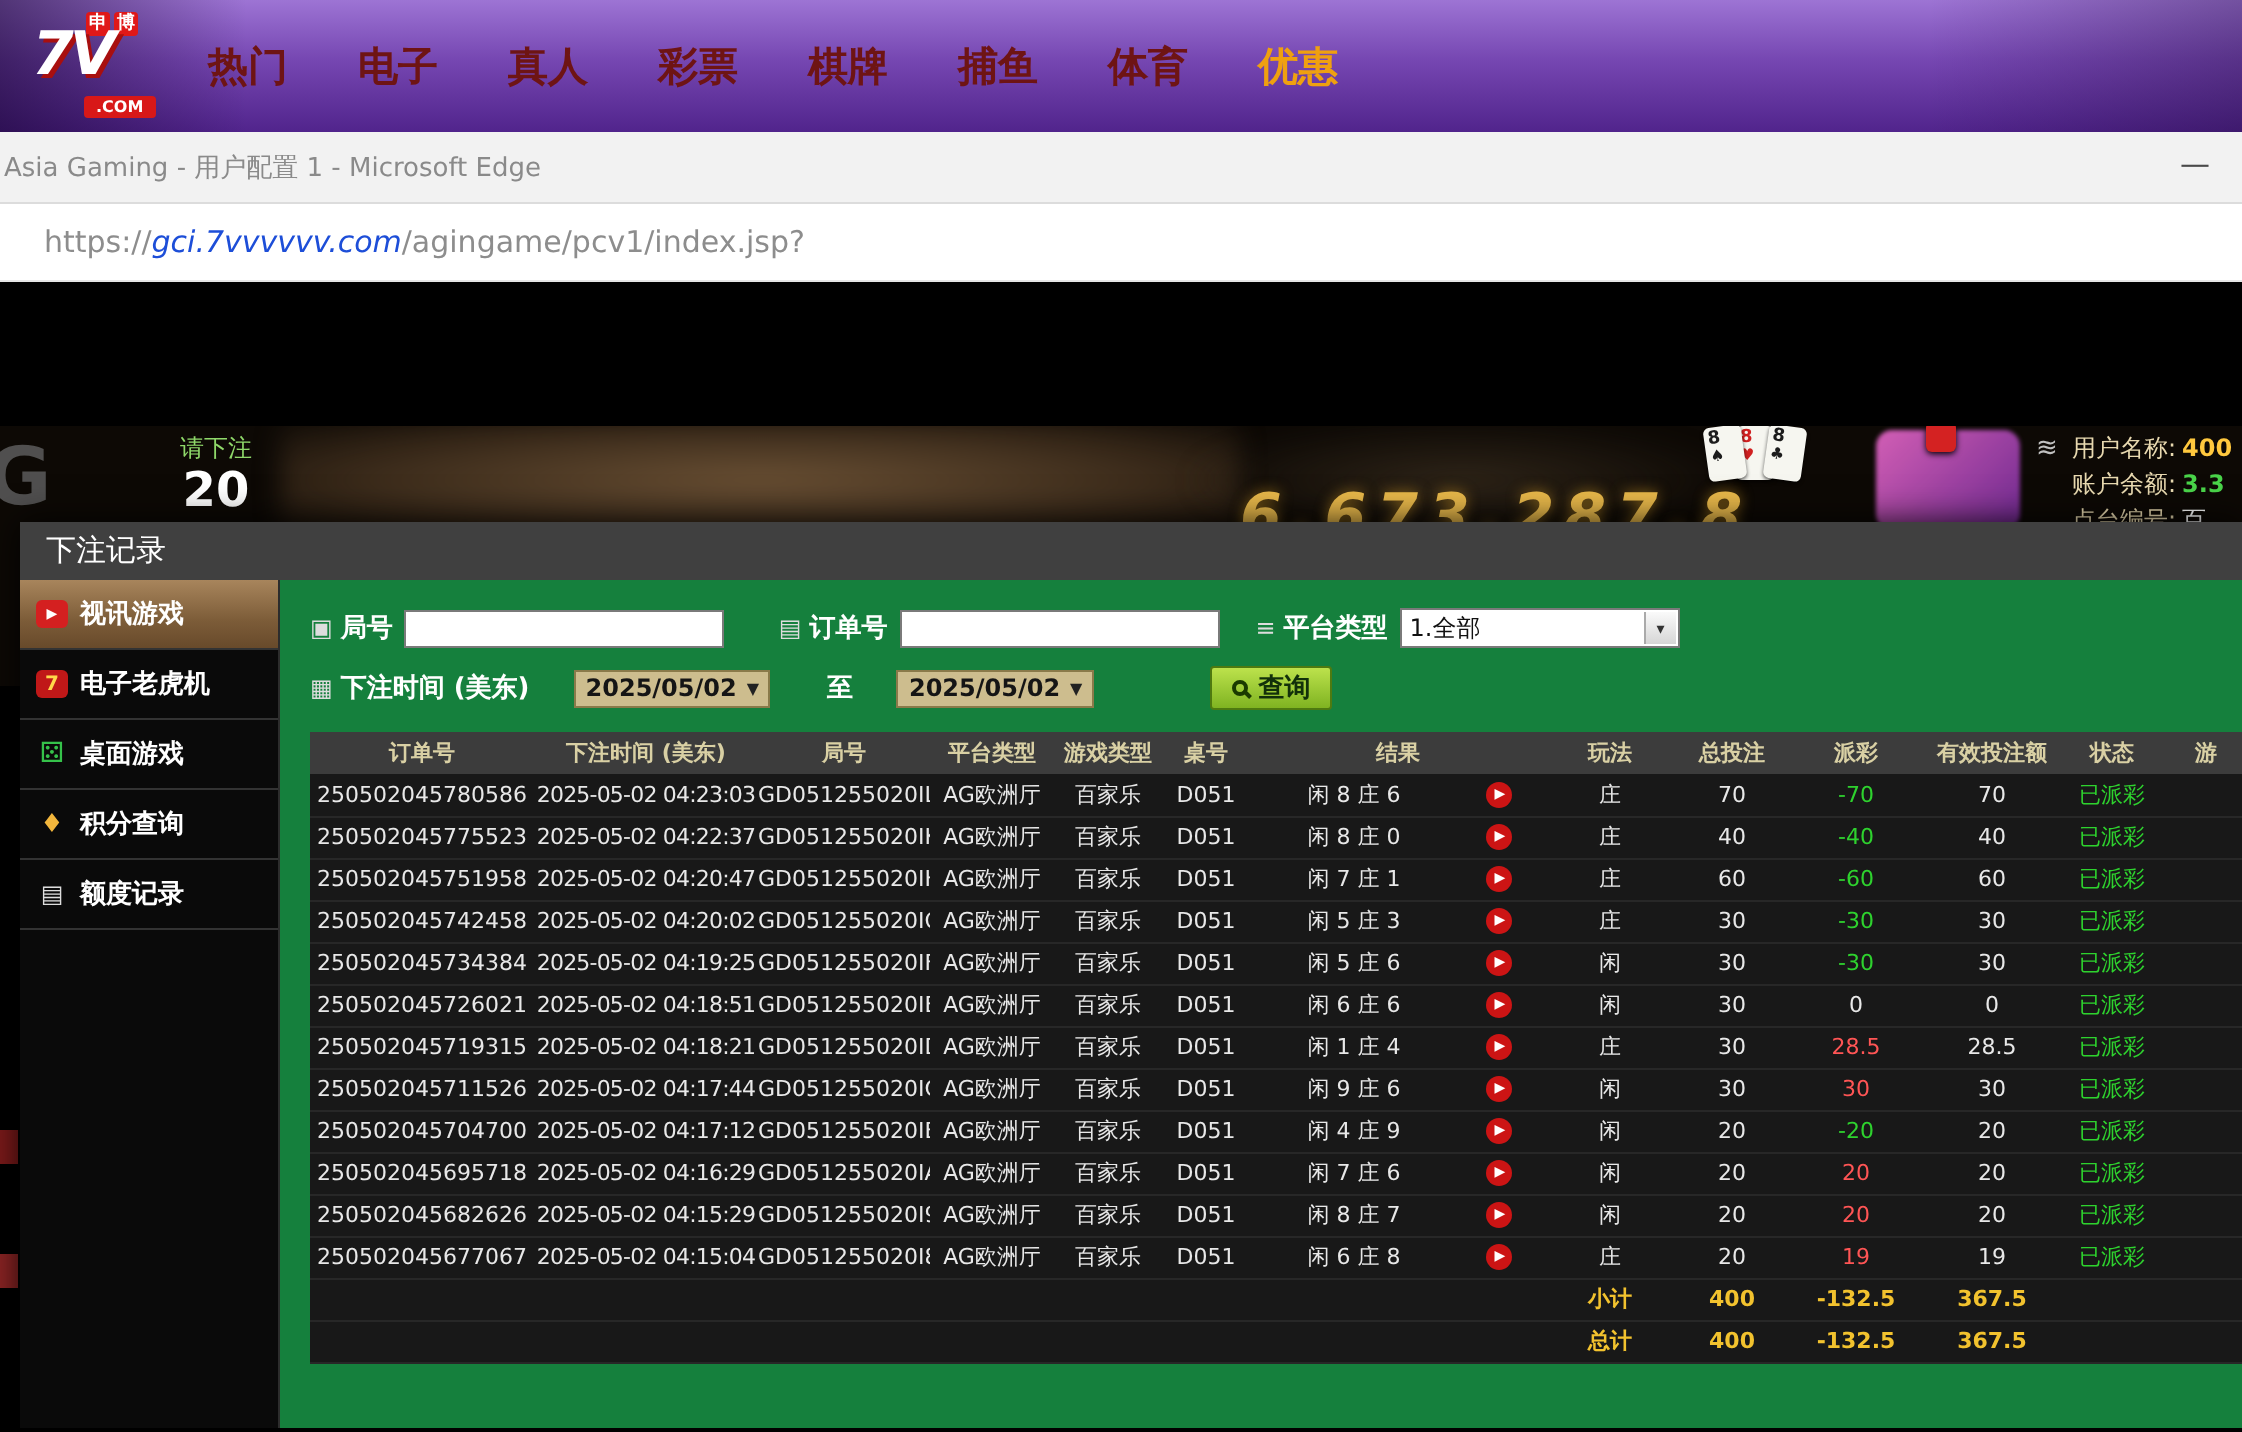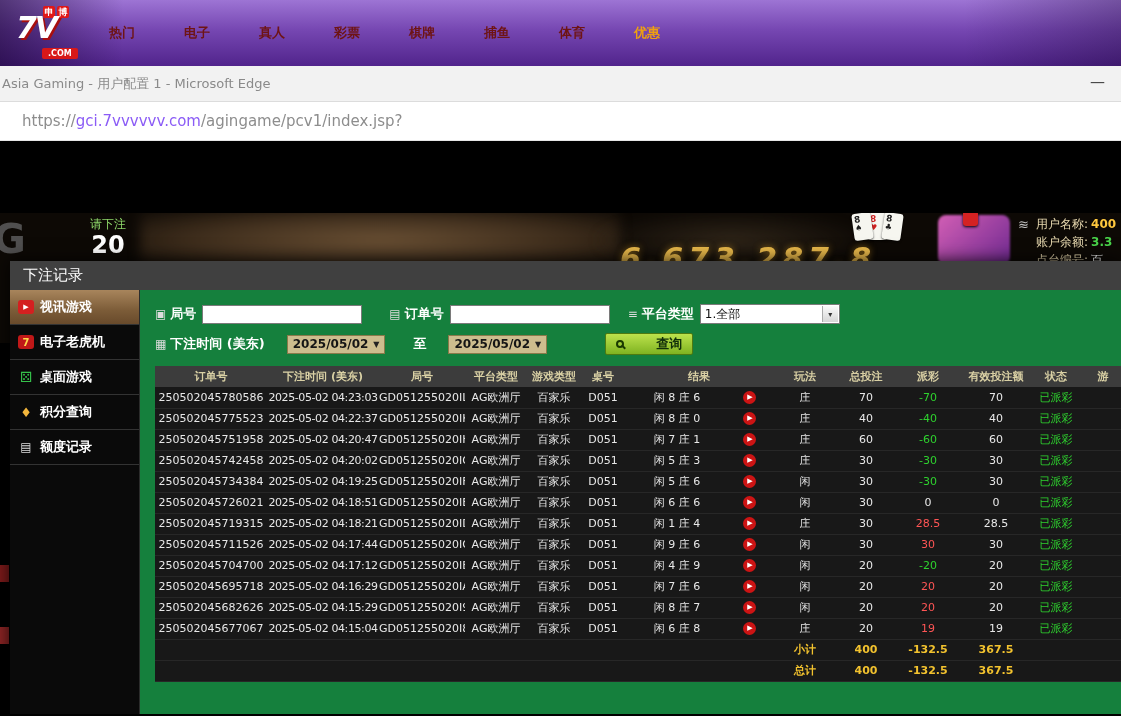--- a/index.html
+++ b/index.html
@@ -15,34 +15,34 @@
                         rgba(18,0,40,0) 86%, rgba(18,0,40,.3)); }
   .logo { width:74px; margin-left:16px; position:relative; z-index:1; cursor:pointer; }
   .logo-tags { display:flex; gap:2px; margin-left:27px; }
   .logo-tag { width:12px; height:12px; background:#e01818; color:#fff; font-size:9px;
               line-height:12px; text-align:center; border-radius:2px; font-weight:bold; }
   .logo-main { font-size:30px; font-weight:bold; font-style:italic; color:#fff;
                line-height:27px; letter-spacing:-2px; text-shadow:2px 2px 0 #a80f0f; margin-top:-4px; }
   .logo-sub { display:inline-block; background:#d81818; color:#fff; font-size:8px;
               font-weight:bold; padding:1px 6px; border-radius:2px; margin-left:26px; margin-top:-3px; }
   .topnav { display:flex; margin-left:14px; position:relative; z-index:1; }
-  .nav-item { width:36px; margin-right:39px; font-size:13px; font-weight:bold;
+  .nav-item { width:36px; margin-right:39px; font-size:20px; font-weight:bold;
               color:#6e1414; text-align:center; white-space:nowrap; cursor:pointer; }
   .nav-item.nav-hl { color:#efa010; }
 
   
   .titlebar { height:36px; background:#f2f2f2; border-bottom:1px solid #dcdcdc;
               display:flex; align-items:center; position:relative; }
   .titlebar-text { font-size:13px; color:#8a8a8a; padding-left:2px; }
   .minimize { position:absolute; right:16px; top:7px; color:#4a4a4a; font-size:15px; cursor:pointer; }
   .urlbar { height:39px; background:#fff; border-bottom:1px solid #e6e6e6;
             display:flex; align-items:center; }
   .url-text { padding-left:22px; font-size:15px; }
   .url-scheme, .url-path { color:#8d8d8d; }
-  .url-host { color:#8b5cf6; }
+  .url-host { color:#1d4ed8;font-style:italic; }
 
   
   .page { position:relative; height:573px; background:#000; overflow:hidden; }
 
   
   .game-strip { position:absolute; top:72px; left:0; width:100%; height:130px;
                 background:#0d0905; overflow:hidden; }
   .blob1 { position:absolute; left:140px; top:-4px; width:480px; height:62px;
            background:radial-gradient(ellipse at center,#6a5034 0%,#3a2a1a 60%,rgba(13,9,5,0) 100%);
            filter:blur(6px); }
@@ -117,21 +117,21 @@
                font-size:8px; color:#333; display:flex; align-items:center; justify-content:center; }
   .datebox { height:19px; background:#cdbd8e; border:1px solid #8a7a4a; color:#151515;
              font-size:12px; font-weight:bold; display:flex; align-items:center;
              padding:0 5px; cursor:pointer; white-space:nowrap; }
   .datebox .dd { font-size:8px; margin-left:5px; color:#222; }
   .datebox.from { margin-left:22px; } .datebox.to { margin-left:22px; }
   .between { color:#fff; font-size:13px; font-weight:bold; margin-left:28px; }
   .btn-search { margin-left:58px; height:22px; padding:0 10px; border-radius:2px;
                 background:linear-gradient(180deg,#bce24c,#7fb321); border:1px solid #4e7a10;
                 color:#12300a; font-size:13px; font-weight:bold; display:flex;
-                align-items:center; cursor:pointer;gap:27px; }
+                align-items:center; cursor:pointer; }
   .mag-icon { width:8px; height:8px; border:2px solid #1a3a00; border-radius:50%;
               position:relative; margin-right:5px; display:inline-block; }
   .mag-icon::after { content:''; position:absolute; width:5px; height:2px; background:#1a3a00;
               transform:rotate(45deg); right:-4px; bottom:-2px; }
 
   
   .table-wrap { margin-top:10px; }
   table { border-collapse:collapse; table-layout:fixed; width:970px; }
   thead th { background:#3c3c3c; color:#d9d0a4; font-size:11px; font-weight:bold;
              height:21px; padding:0; white-space:nowrap; overflow:hidden; }

